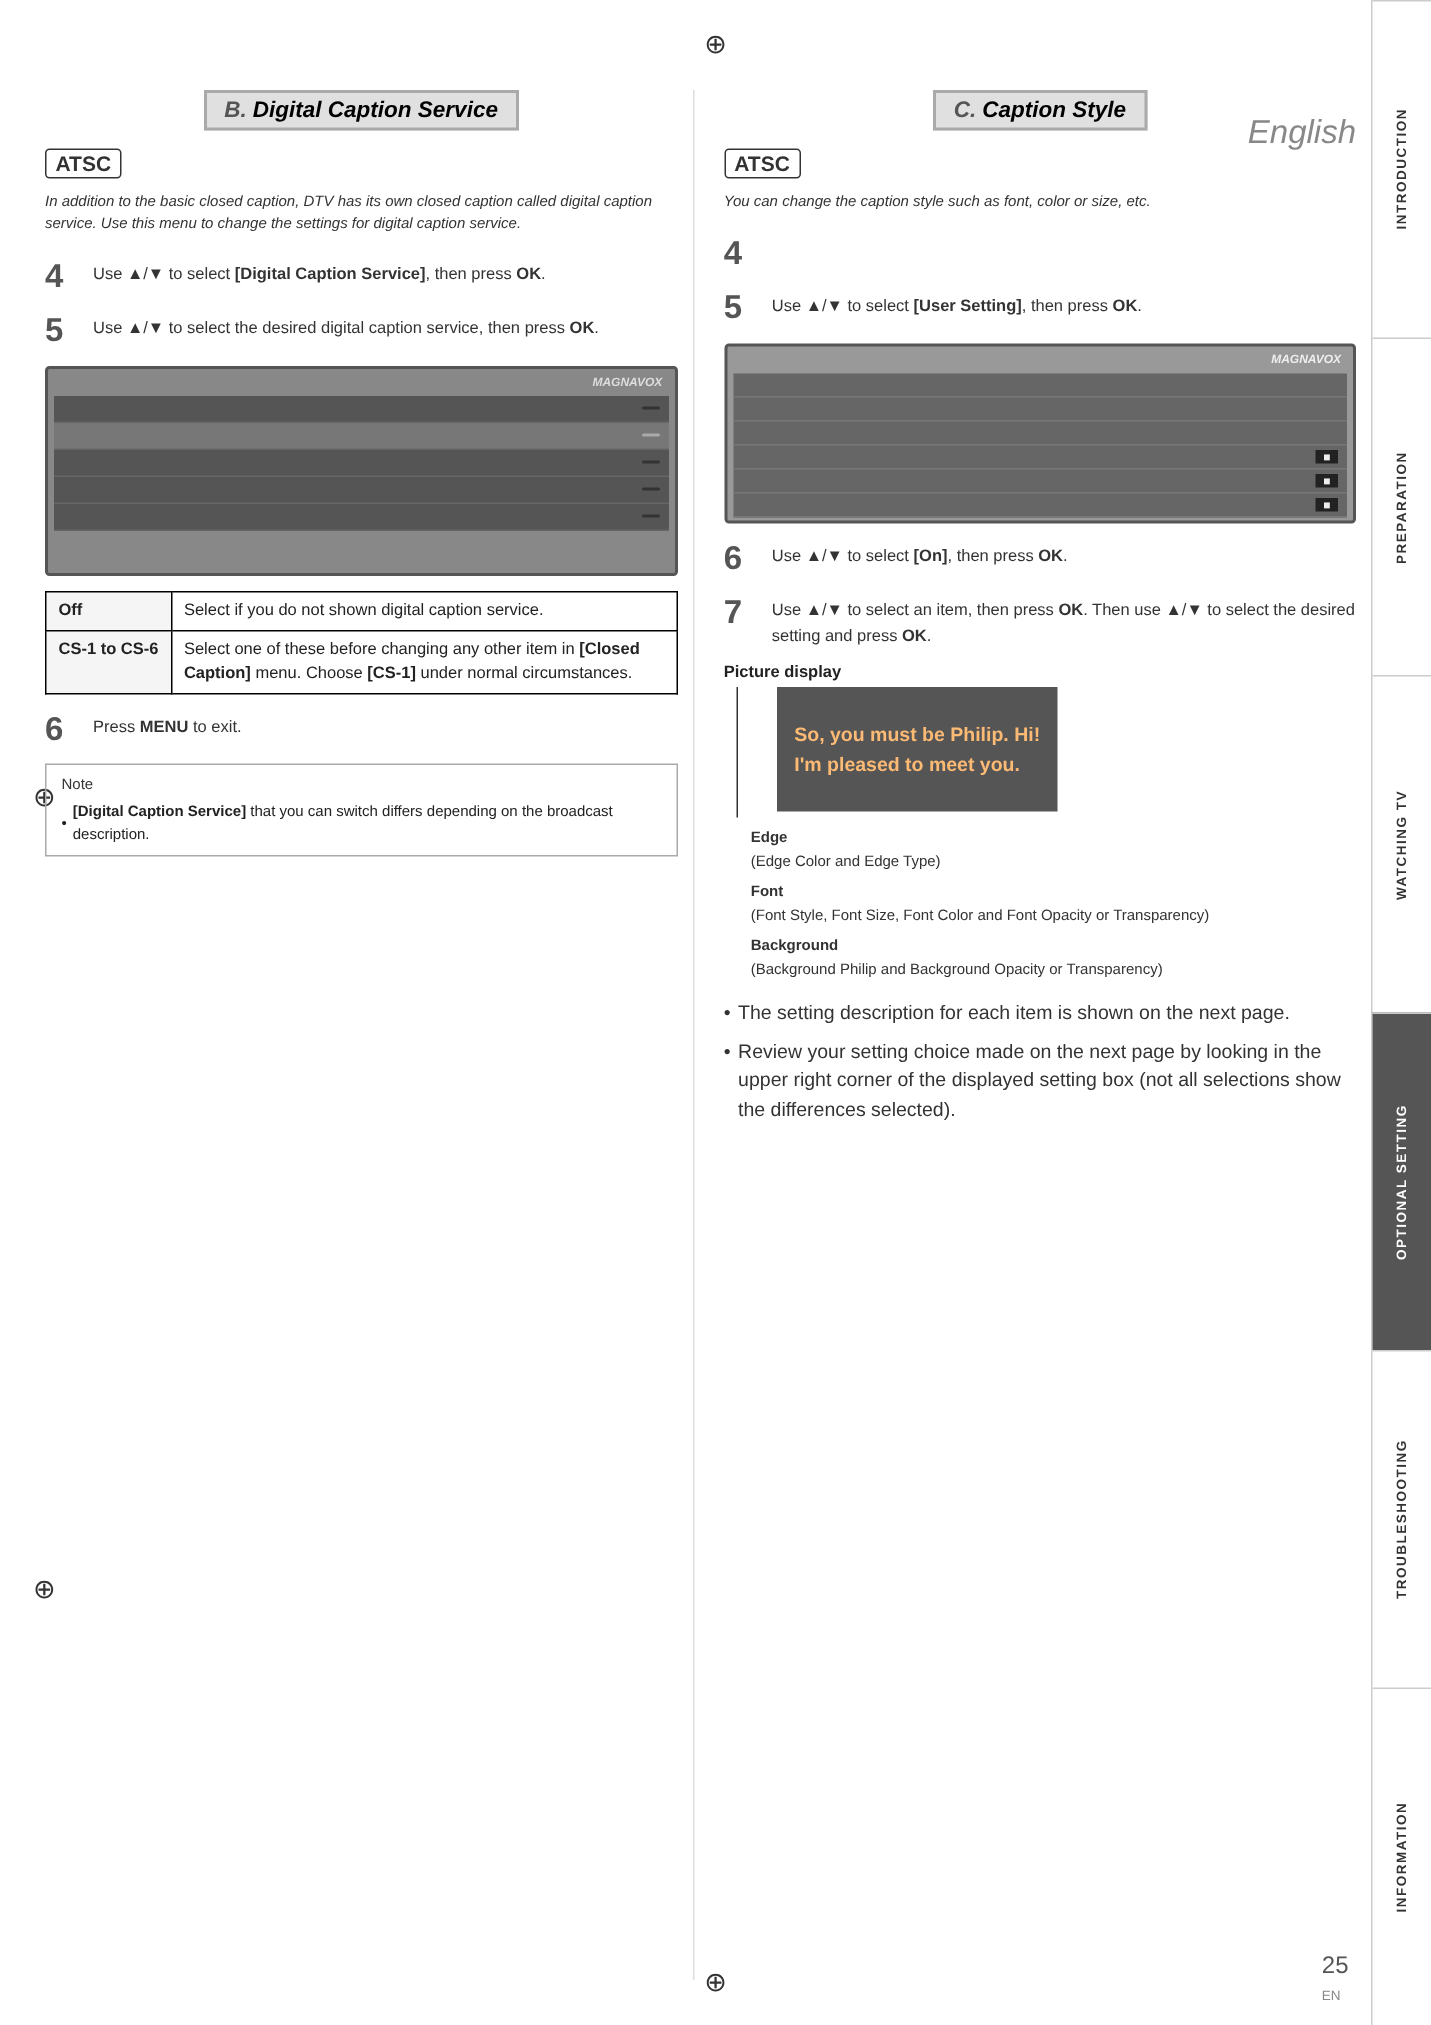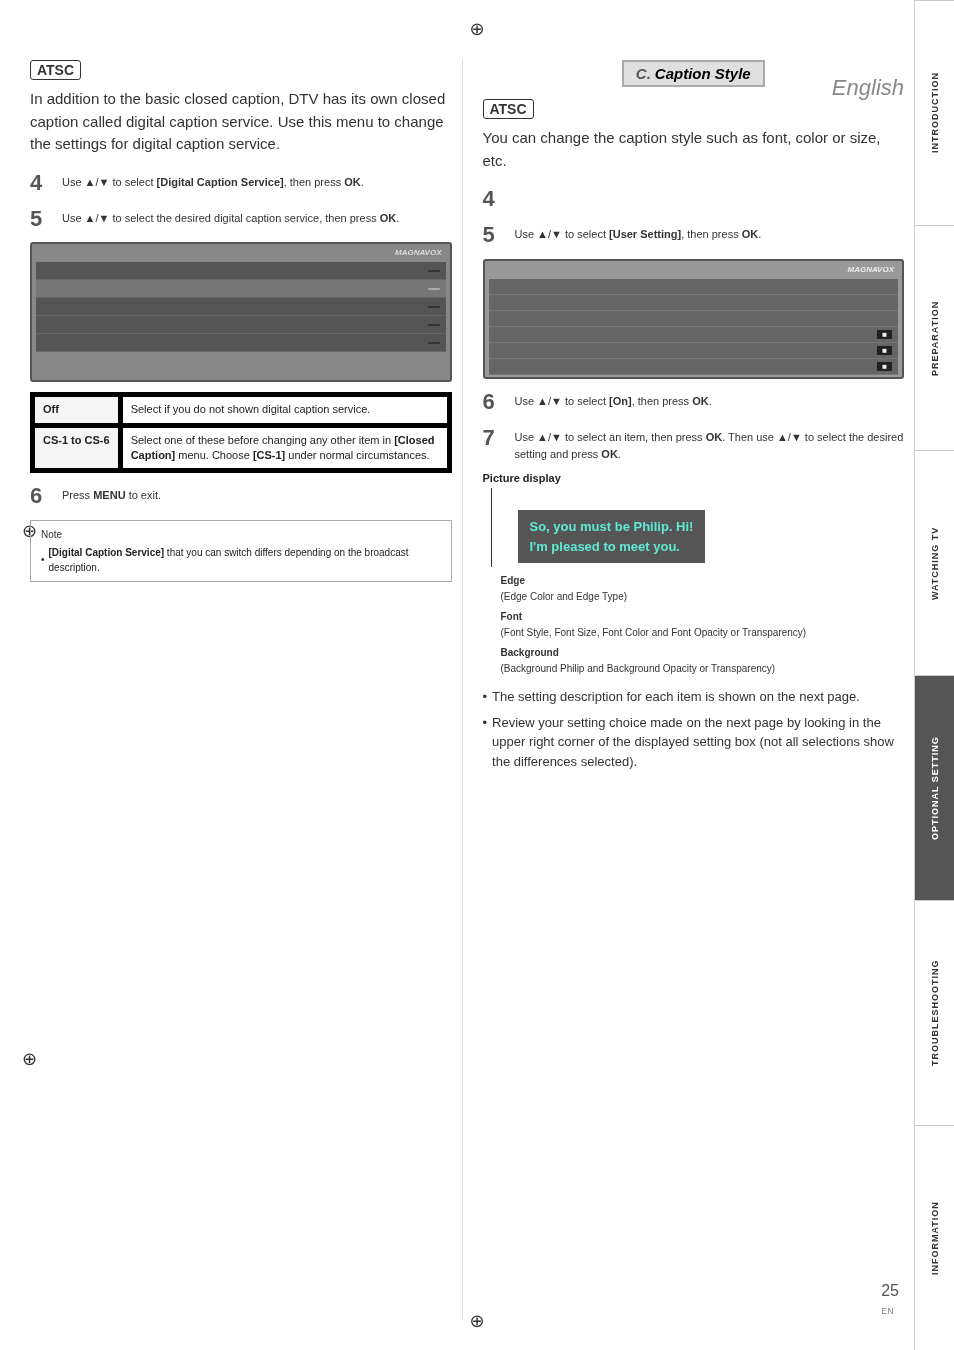--- a/index.html
+++ b/index.html
@@ -114,24 +114,25 @@
       border-radius: 3px;
       padding: 1px 6px;
       font-size: 14px;
       font-weight: bold;
       color: #333;
       margin-bottom: 8px;
     }
 
     
     .intro-text {
-      font-size: 15px;
+      font-size: 10px;
       line-height: 1.5;
       margin-bottom: 14px;
       color: #333;
+      font-style: italic;
     }
 
     
     .step {
       display: flex;
       align-items: flex-start;
       margin-bottom: 10px;
     }
     .step-num {
       font-size: 22px;
@@ -196,21 +197,21 @@
 
     
     .option-table {
       border: 1px solid #aaa;
       width: 100%;
       margin: 10px 0;
       border-collapse: collapse;
       font-size: 11px;
     }
     .option-table td {
-      border: 5px solid #000000;
+      border: 1px solid #000000;
       padding: 5px 8px;
       vertical-align: top;
       line-height: 1.4;
     }
     .option-table td:first-child {
       font-weight: bold;
       white-space: nowrap;
       width: 80px;
       background: #f5f5f5;
     }
@@ -288,29 +289,28 @@
     .picture-display {
       margin: 10px 0;
     }
     .picture-display-title {
       font-weight: bold;
       font-size: 11px;
       margin-bottom: 4px;
     }
     .caption-box {
       background: #555;
-      color: #5eead4;
-      padding: 7px 12px;
+      color: #fdba74;
+      padding: 22px 12px;
       font-size: 13px;
       font-weight: bold;
       line-height: 1.5;
       display: inline-block;
       margin-bottom: 4px;
       margin-left: 20px;
-      margin-top: 22px;
     }
     .picture-labels {
       font-size: 10px;
       line-height: 1.7;
       margin-left: 10px;
       color: #333;
     }
 
     .bullet-points {
       margin-top: 8px;
@@ -324,21 +324,21 @@
       margin-bottom: 6px;
     }
     .bullet-points p::before {
       content: '•';
       flex-shrink: 0;
     }
 
     
     .page-number {
       position: absolute;
-      bottom: 32px;
+      bottom: 12px;
       right: 55px;
       font-size: 16px;
       color: #555;
     }
     .page-en {
       font-size: 9px;
       color: #888;
     }
   </style>
 </head>
@@ -357,20 +357,25 @@
   <div class="sidebar-section">WATCHING TV</div>
   <div class="sidebar-section highlight">OPTIONAL SETTING</div>
   <div class="sidebar-section">TROUBLESHOOTING</div>
   <div class="sidebar-section">INFORMATION</div>
 </div>
 
 <div class="main-content">
 
   <div class="left-col">
 
+    <div style="text-align:center; margin-bottom:6px;">
+      <span class="section-title">
+        <span class="letter">B.</span><span>Digital Caption Service</span>
+      </span>
+    </div>
 
     <div>
       <span class="atsc-badge">ATSC</span>
     </div>
 
     <p class="intro-text">In addition to the basic closed caption, DTV has its own closed caption called digital caption service. Use this menu to change the settings for digital caption service.</p>
 
     <div class="step">
       <span class="step-num">4</span>
       <span class="step-text">Use ▲/▼ to select <b>[Digital Caption Service]</b>, then press <b>OK</b>.</span>

